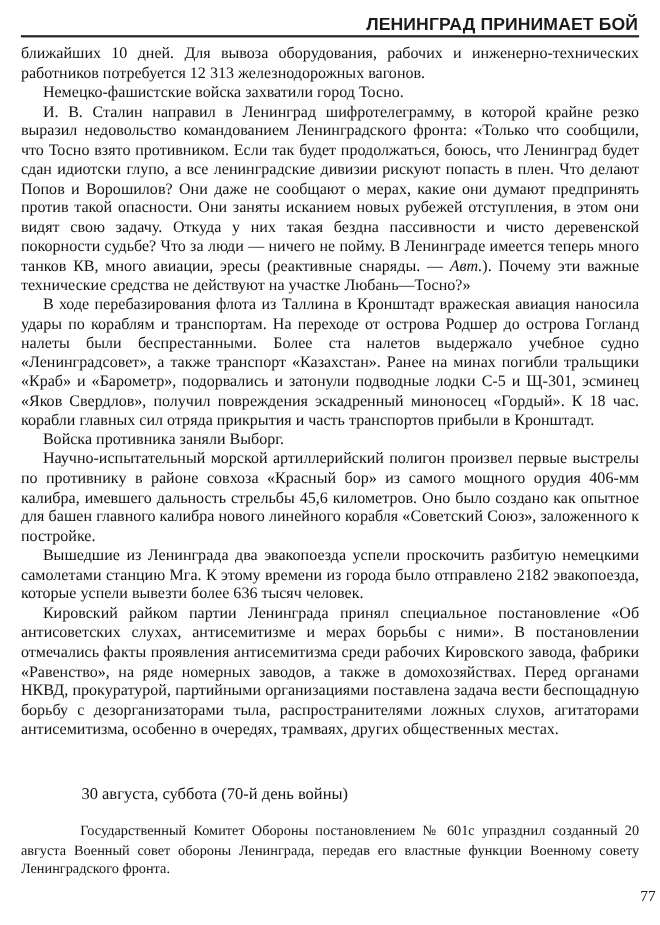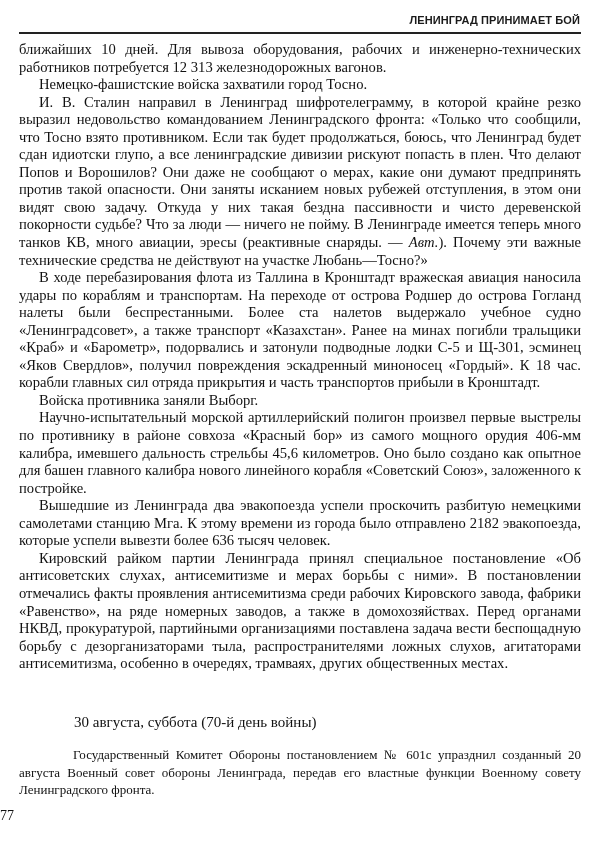--- a/index.html
+++ b/index.html
@@ -14,21 +14,21 @@
       overflow: hidden;
       font-family: "Liberation Serif", "DejaVu Serif", serif;
       color: #111111;
     }
     .running-head {
       position: absolute;
       top: 14px;
       right: 20px;
       font-family: "Liberation Sans", "DejaVu Sans", sans-serif;
       font-weight: bold;
-      font-size: 11px;
+      font-size: 16px;
       letter-spacing: 0.1px;
       color: #1a1a1a;
     }
     .head-rule {
       position: absolute;
       top: 32px;
       left: 19px;
       width: 562px;
       height: 0;
       border-top: 2px solid #222222;
@@ -69,21 +69,21 @@
     }
     .section-text p {
       margin: 0;
       text-indent: 54px;
     }
     .page-number {
       position: absolute;
       top: 808px;
       left: 0;
       width: 596px;
-      text-align: left;
+      text-align: right;
       font-size: 14px;
     }
     em { font-style: italic; }
   </style>
 </head>
 <body>
 
 <div>
 
   <div class="running-head">ЛЕНИНГРАД ПРИНИМАЕТ БОЙ</div>

